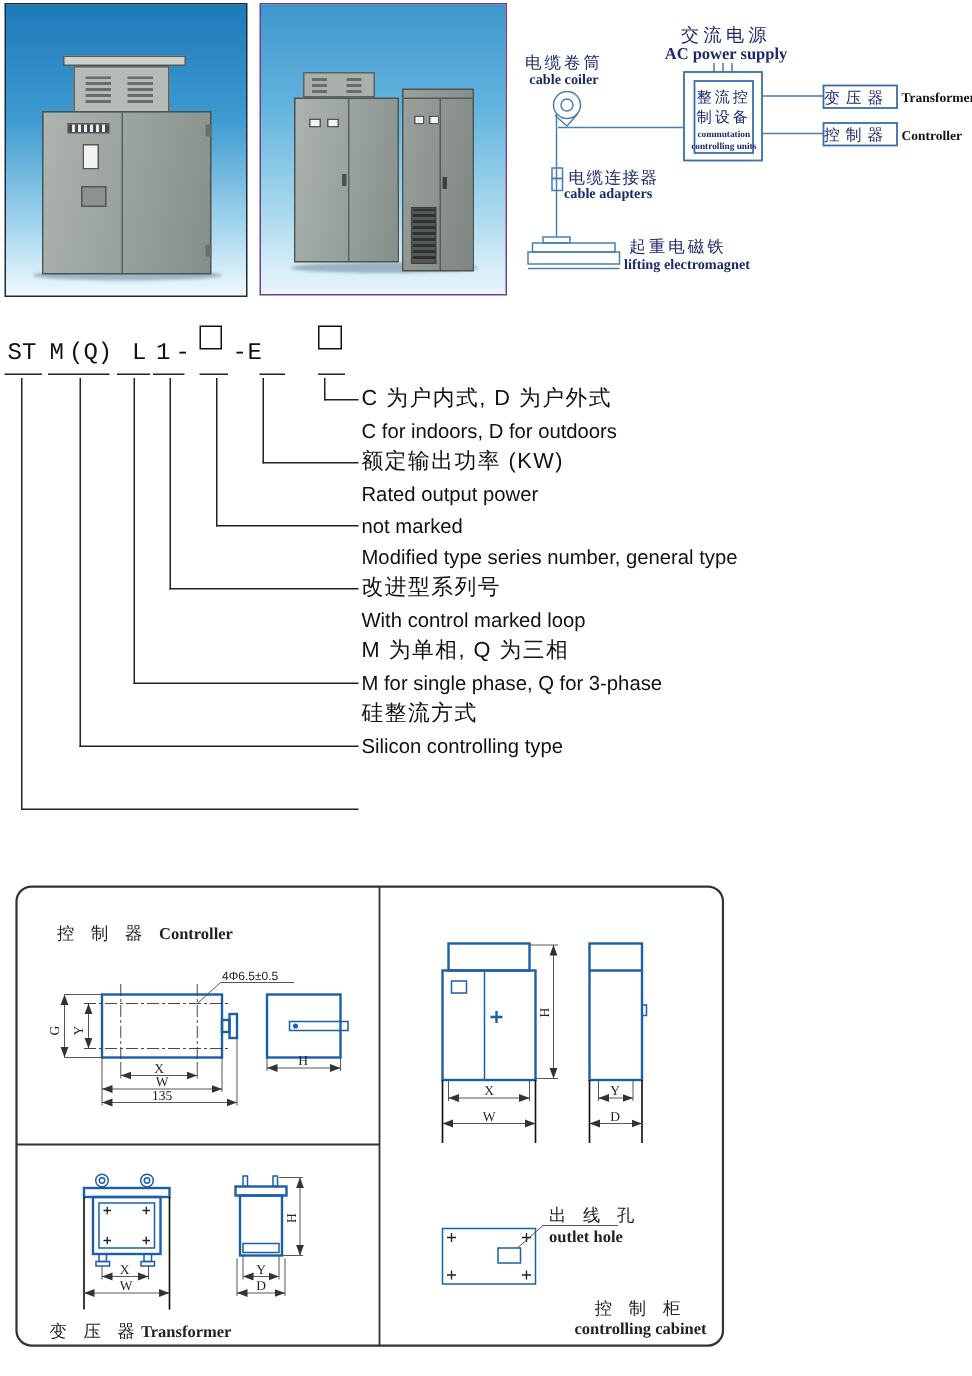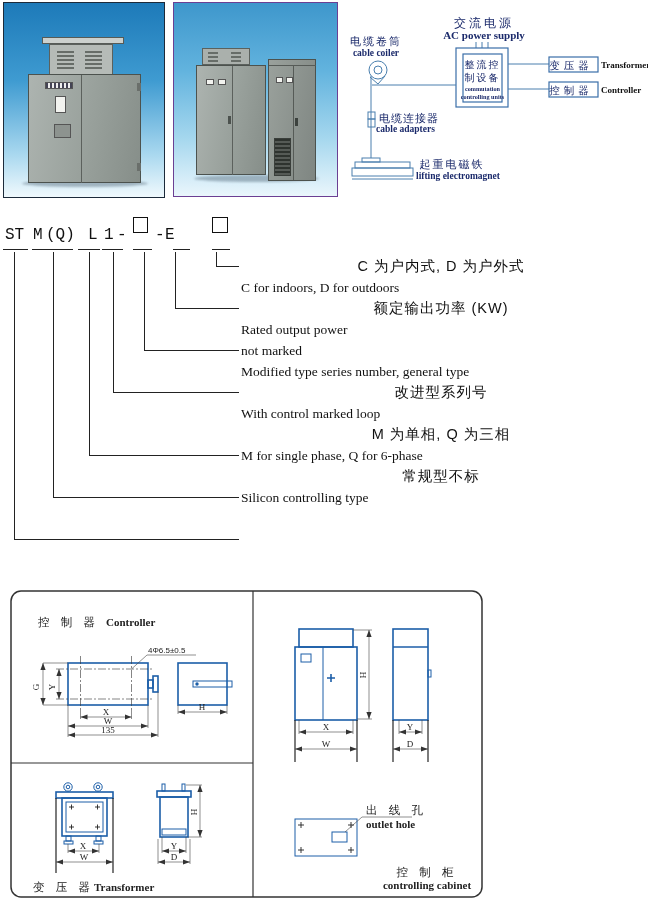--- a/index.html
+++ b/index.html
@@ -19,22 +19,22 @@
   
   .code{position:absolute;top:214px;left:0;height:22px;font-family:"Liberation Mono",monospace;
         font-size:16px;color:#111;}
   .code span{position:absolute;top:12px;}
   .codebox{position:absolute;top:3px;border:1.5px solid #111;background:#fff;}
   .u{position:absolute;top:249px;height:0;border-top:1.5px solid #222;}
   .conn{position:absolute;top:252px;border-left:1px solid #222;border-bottom:1px solid #222;}
   
   .desig{position:absolute;left:241px;top:256px;width:400px;}
   .desig div{height:21px;line-height:21px;white-space:nowrap;}
-  .zh{font-size:14.5px;letter-spacing:1px;color:#111;text-align:center;}
-  .en{font-family:Liberation Serif, serif;font-size:13.5px;color:#111;}
+  .zh{font-size:14.5px;letter-spacing:1px;color:#111;}
+  .en{font-family:Liberation Sans, sans-serif;font-size:13.5px;color:#111;}
   
   svg{position:absolute;}
   .ln{stroke:#4a7fae;stroke-width:1;fill:none;}
   .bx{stroke:#3a6ea8;stroke-width:1.2;fill:none;}
   .navy{fill:#1b2a6b;}
   .serifb{font-family:"Liberation Serif",serif;font-weight:bold;}
   .blue{stroke:#1c5ea8;stroke-width:1.6;fill:none;}
   .bluethin{stroke:#1c5ea8;stroke-width:1;fill:none;}
   .bluefill{fill:#1c5ea8;}
   .dim{stroke:#444;stroke-width:.6;fill:none;}
@@ -165,22 +165,22 @@
   <div class="desig">
     <div class="zh">C 为户内式, D 为户外式</div>
     <div class="en">C for indoors, D for outdoors</div>
     <div class="zh">额定输出功率 (KW)</div>
     <div class="en">Rated output power</div>
     <div class="en">not marked</div>
     <div class="en">Modified type series number, general type</div>
     <div class="zh">改进型系列号</div>
     <div class="en">With control marked loop</div>
     <div class="zh">M 为单相, Q 为三相</div>
-    <div class="en">M for single phase, Q for 6-phase</div>
-    <div class="zh">常规型不标</div>
+    <div class="en">M for single phase, Q for 3-phase</div>
+    <div class="zh">硅整流方式</div>
     <div class="en">Silicon controlling type</div>
   </div>
 
   <svg style="left:10px;top:590px;" width="473" height="308" viewBox="0 0 473 308">
     <defs>
       <marker id="ar" markerWidth="8" markerHeight="8" refX="7" refY="4" orient="auto" markerUnits="userSpaceOnUse">
         <path d="M0,1.4 L7,4 L0,6.6 z" fill="#333"></path>
       </marker>
       <marker id="arS" markerWidth="8" markerHeight="8" refX="1" refY="4" orient="auto" markerUnits="userSpaceOnUse">
         <path d="M8,1.4 L1,4 L8,6.6 z" fill="#333"></path>

